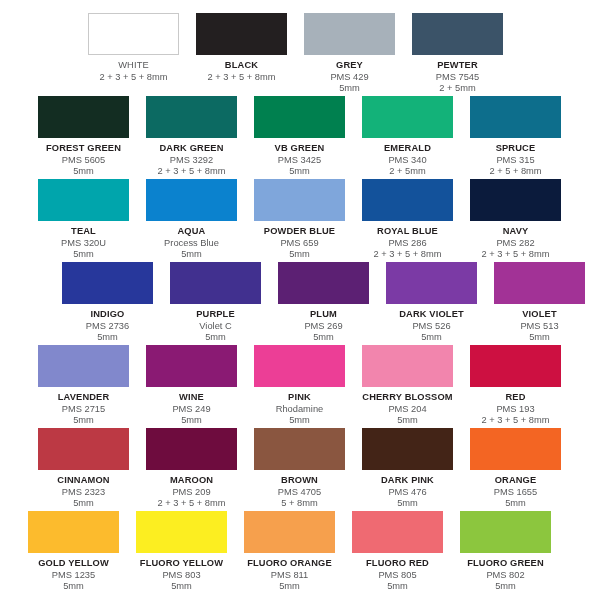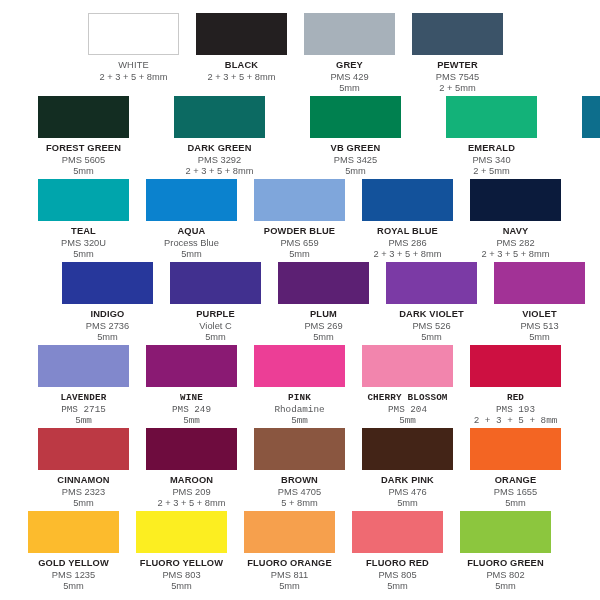--- a/index.html
+++ b/index.html
@@ -122,21 +122,21 @@
       </div>
       <div class="swatch-cell">
         <div class="swatch-chip" style="background-color: rgb(59, 83, 104);"></div>
         <div class="swatch-caption">
           <span class="swatch-name">PEWTER</span>
           <span class="swatch-code">PMS 7545</span>
           <span class="swatch-sizes">2 + 5mm</span>
         </div>
       </div>
     </div>
-    <div class="swatch-row" style="position: absolute; left: 0px; top: 96px; gap: 28px;">
+    <div class="swatch-row" style="position: absolute; left: 0px; top: 96px;">
       <div class="swatch-cell">
         <div class="swatch-chip" style="background-color: rgb(19, 45, 34);"></div>
         <div class="swatch-caption">
           <span class="swatch-name">FOREST GREEN</span>
           <span class="swatch-code">PMS 5605</span>
           <span class="swatch-sizes">5mm</span>
         </div>
       </div>
       <div class="swatch-cell">
         <div class="swatch-chip" style="background-color: rgb(12, 106, 98);"></div>
@@ -248,21 +248,21 @@
       </div>
       <div class="swatch-cell">
         <div class="swatch-chip" style="background-color: rgb(162, 50, 150);"></div>
         <div class="swatch-caption">
           <span class="swatch-name">VIOLET</span>
           <span class="swatch-code">PMS 513</span>
           <span class="swatch-sizes">5mm</span>
         </div>
       </div>
     </div>
-    <div class="swatch-row" style="position: absolute; left: 0px; top: 345px; font-family: Liberation Mono, monospace;">
+    <div class="swatch-row" style="position: absolute; left: 0px; top: 345px;">
       <div class="swatch-cell">
         <div class="swatch-chip" style="background-color: rgb(129, 136, 204);"></div>
         <div class="swatch-caption">
           <span class="swatch-name">LAVENDER</span>
           <span class="swatch-code">PMS 2715</span>
           <span class="swatch-sizes">5mm</span>
         </div>
       </div>
       <div class="swatch-cell">
         <div class="swatch-chip" style="background-color: rgb(138, 26, 115);"></div>

